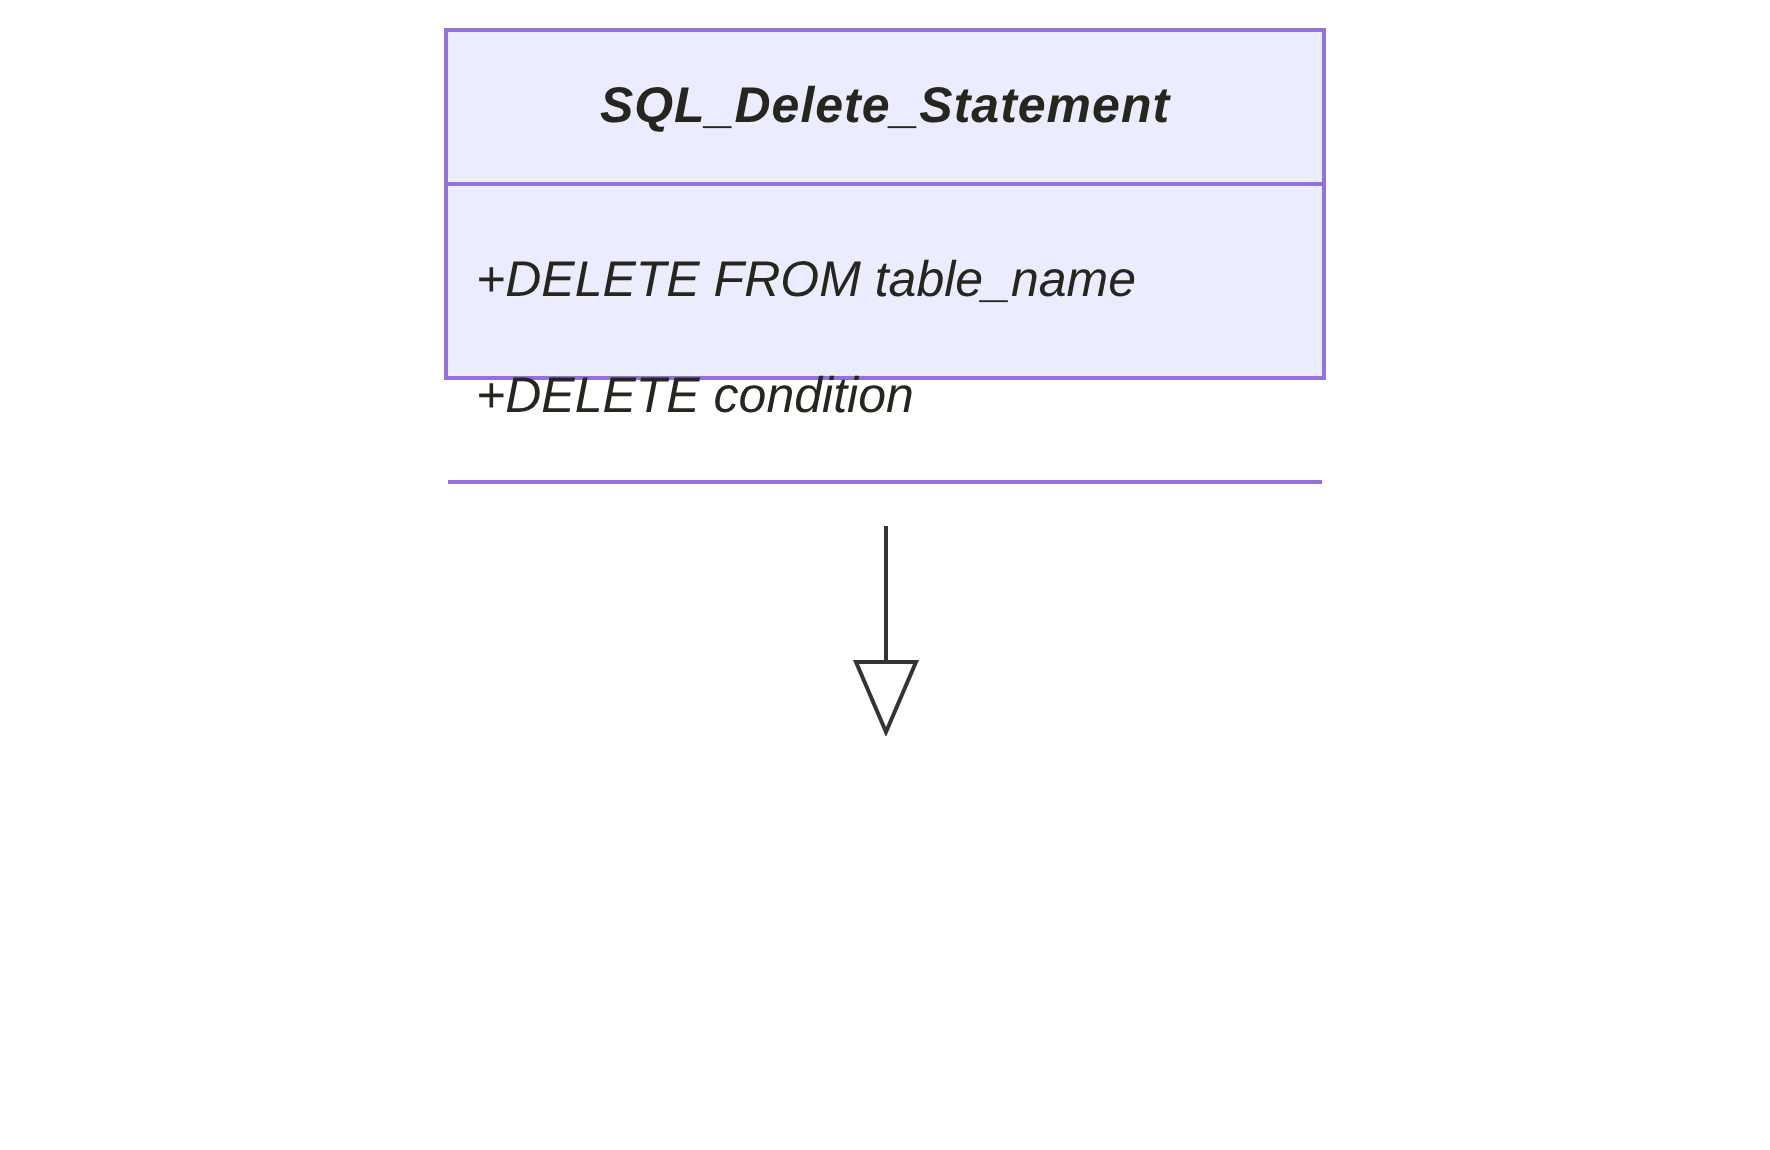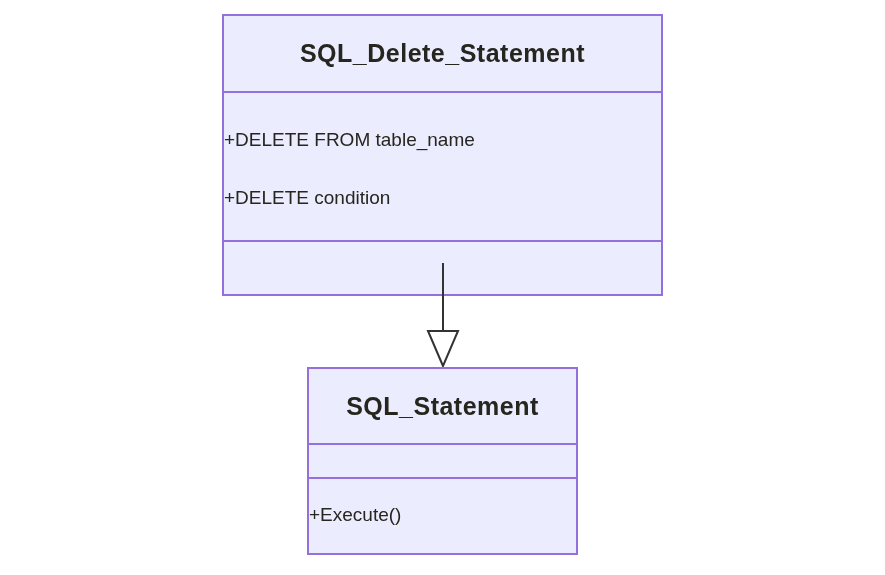--- a/index.html
+++ b/index.html
@@ -38,21 +38,22 @@
   .uml-compartment{
     border-top:2px solid var(--node-border);
   }
   .uml-members-top{
     padding:18px 0 0 0;
   }
   .uml-line{
     height:58px;
     display:flex;
     align-items:center;
-    font-size:19px;
+    padding-left:14px;
+    font-size:25px;
     white-space:nowrap;
   }
   .uml-methods-bottom{
     padding-top:7px;
   }
   .arrow-svg{
     position:absolute;
     left:420px;
     top:263px;
   }
@@ -64,35 +65,28 @@
     stroke:var(--arrow-color);
     stroke-width:2;
     fill:#ffffff;
   }
 </style>
 </head>
 <body>
 
 <div class="canvas">
 
-  <div class="uml-class" style="left:222px;top:14px;width:441px;height:282px;">
+  <div class="uml-class" style="left:222px;top:14px;width:441px;height:176px;font-style:italic;">
     <div class="uml-title" style="height:75px;">SQL_Delete_Statement</div>
     <div class="uml-compartment uml-members-top" style="height:149px;">
       <div class="uml-line">+DELETE FROM table_name</div>
       <div class="uml-line">+DELETE condition</div>
     </div>
     <div class="uml-compartment" style="height:22px;"></div>
   </div>
 
   <svg class="arrow-svg" width="46" height="105" viewBox="0 0 46 105">
     <line x1="23" y1="0" x2="23" y2="68"></line>
     <path d="M 23 103 L 8 68 L 38 68 Z"></path>
   </svg>
 
-  <div class="uml-class" style="left:307px;top:367px;width:271px;height:188px;">
-    <div class="uml-title" style="height:74px;">SQL_Statement</div>
-    <div class="uml-compartment" style="height:34px;"></div>
-    <div class="uml-compartment uml-methods-bottom" style="height:76px;">
-      <div class="uml-line">+Execute()</div>
-    </div>
-  </div>
 
 </div>
 
 </body></html>

